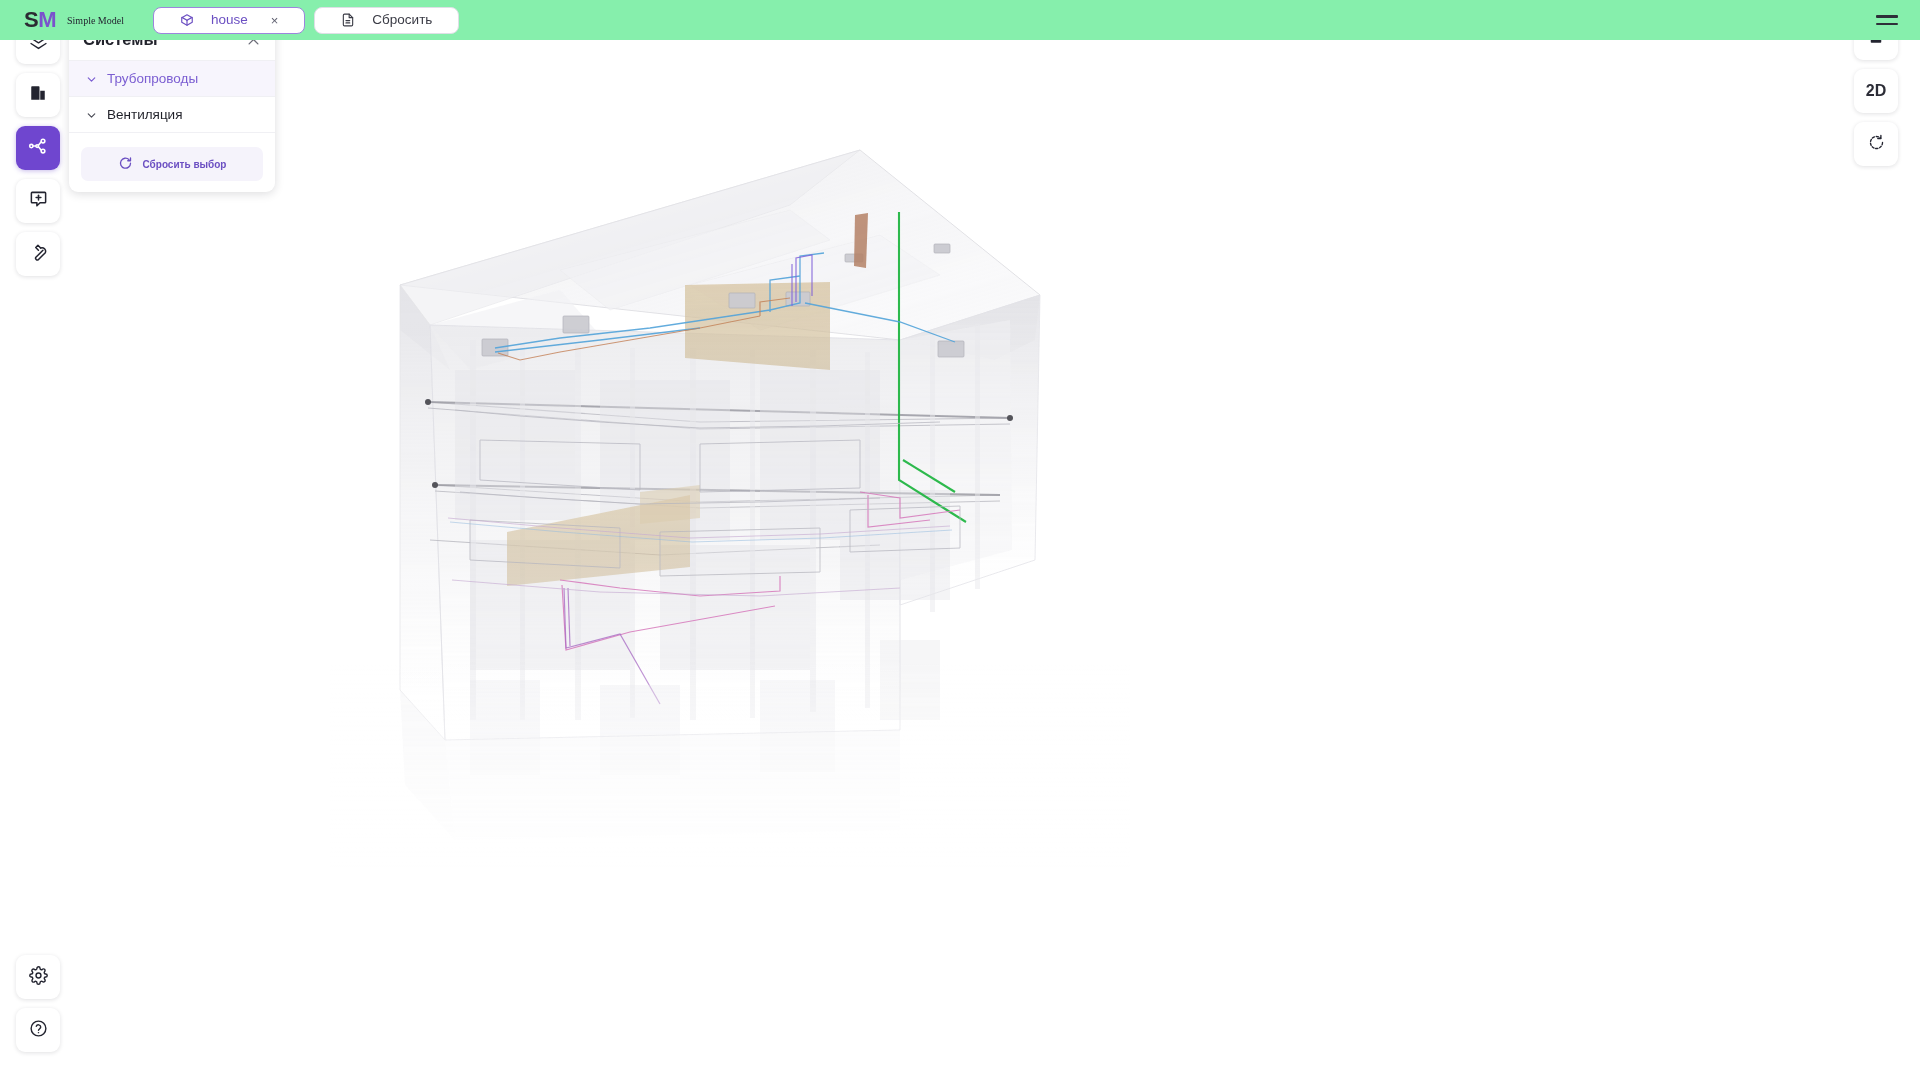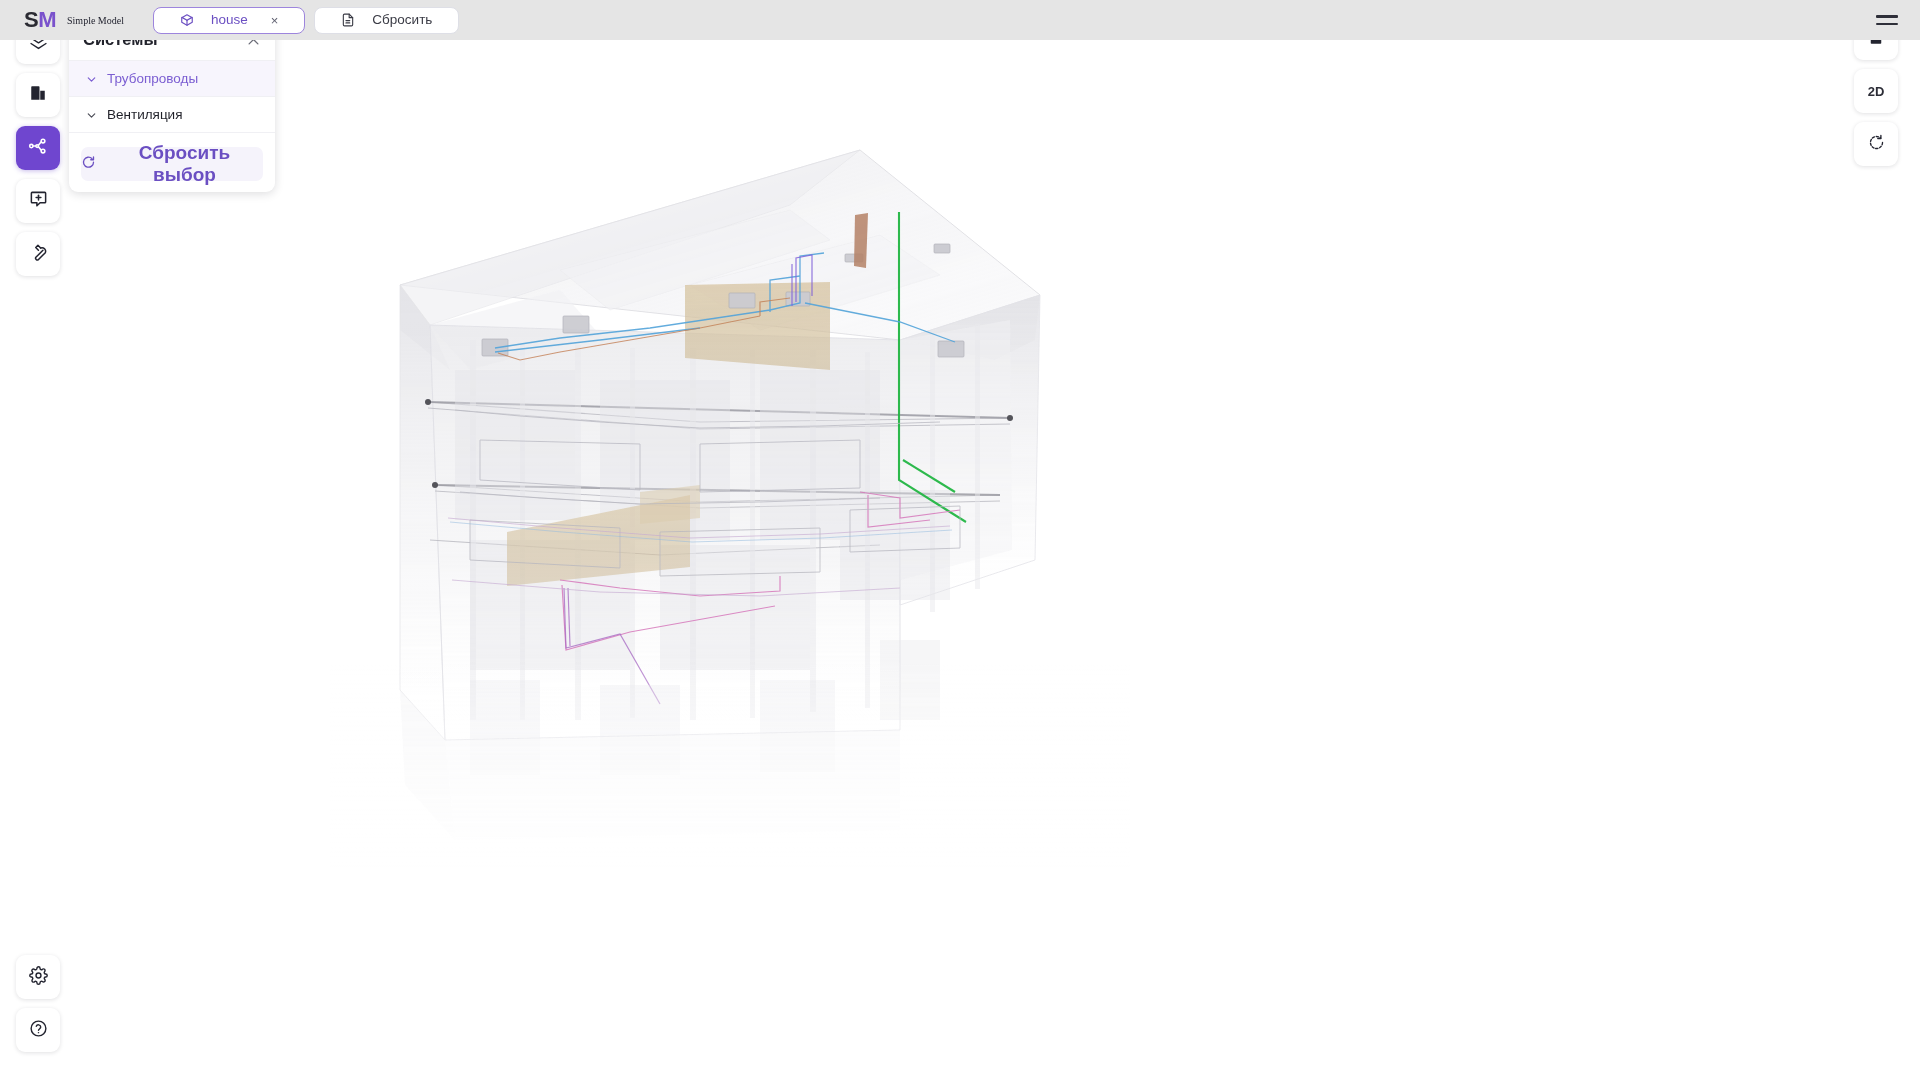--- a/index.html
+++ b/index.html
@@ -8,21 +8,21 @@
     overflow: hidden;
     font-family: "Liberation Sans", sans-serif;
     background: #ffffff;
     color: #1f2028;
   }
 
   
   .header {
     position: absolute; top: 0; left: 0;
     width: 1920px; height: 40px;
-    background: #e5e5e5;
+    background: #86efac;
     display: flex; align-items: center;
     z-index: 40;
   }
   .brand { display: flex; align-items: center; gap: 11px; padding-left: 24px; }
   .brand-mark {
     font-size: 22px; font-weight: bold; letter-spacing: -0.5px;
     line-height: 1;
   }
   .brand-mark .s { color: #2b2b33; }
   .brand-mark .m { color: #7a52cc; }
@@ -125,39 +125,39 @@
     border-bottom: 1px solid #f0f0f4;
   }
   .sys-row.selected { background: #f7f5fd; color: #7b5ed2; }
   .sys-row .chev { display: flex; align-items: center; }
   .reset-wrap { padding: 14px 12px 2px 12px; }
   .reset-btn {
     display: flex; align-items: center; justify-content: center; gap: 10px;
     height: 34px;
     background: #f5f3fb;
     border: none; border-radius: 7px;
-    color: #6b4fc2; font-size: 19px; font-weight: bold;
+    color: #6b4fc2; font-size: 10px; font-weight: bold;
     font-family: "Liberation Sans", sans-serif;
     width: 100%;
     cursor: pointer;
   }
 
   
   .rtools {
     position: absolute; right: 22px; top: 16px;
     display: flex; flex-direction: column; gap: 9px;
     z-index: 30; align-items: center;
   }
   .rtool {
     width: 44px; height: 44px;
     background: #ffffff; border-radius: 9px;
     box-shadow: 0 1px 4px rgba(25,25,40,.13);
     display: flex; align-items: center; justify-content: center;
     cursor: pointer;
-    font-size: 13px; font-weight: bold; color: #2c2d37;
+    font-size: 16px; font-weight: bold; color: #2c2d37;
   }
   .clip-card {
     width: 44px;
     background: #ffffff; border-radius: 9px;
     box-shadow: 0 1px 4px rgba(25,25,40,.13);
     display: flex; flex-direction: column; align-items: center;
     padding: 11px 0 10px 0;
   }
   .clip-icon { cursor: pointer; }
   .clip-max { font-size: 12.5px; color: #232430; margin-top: 7px; }

